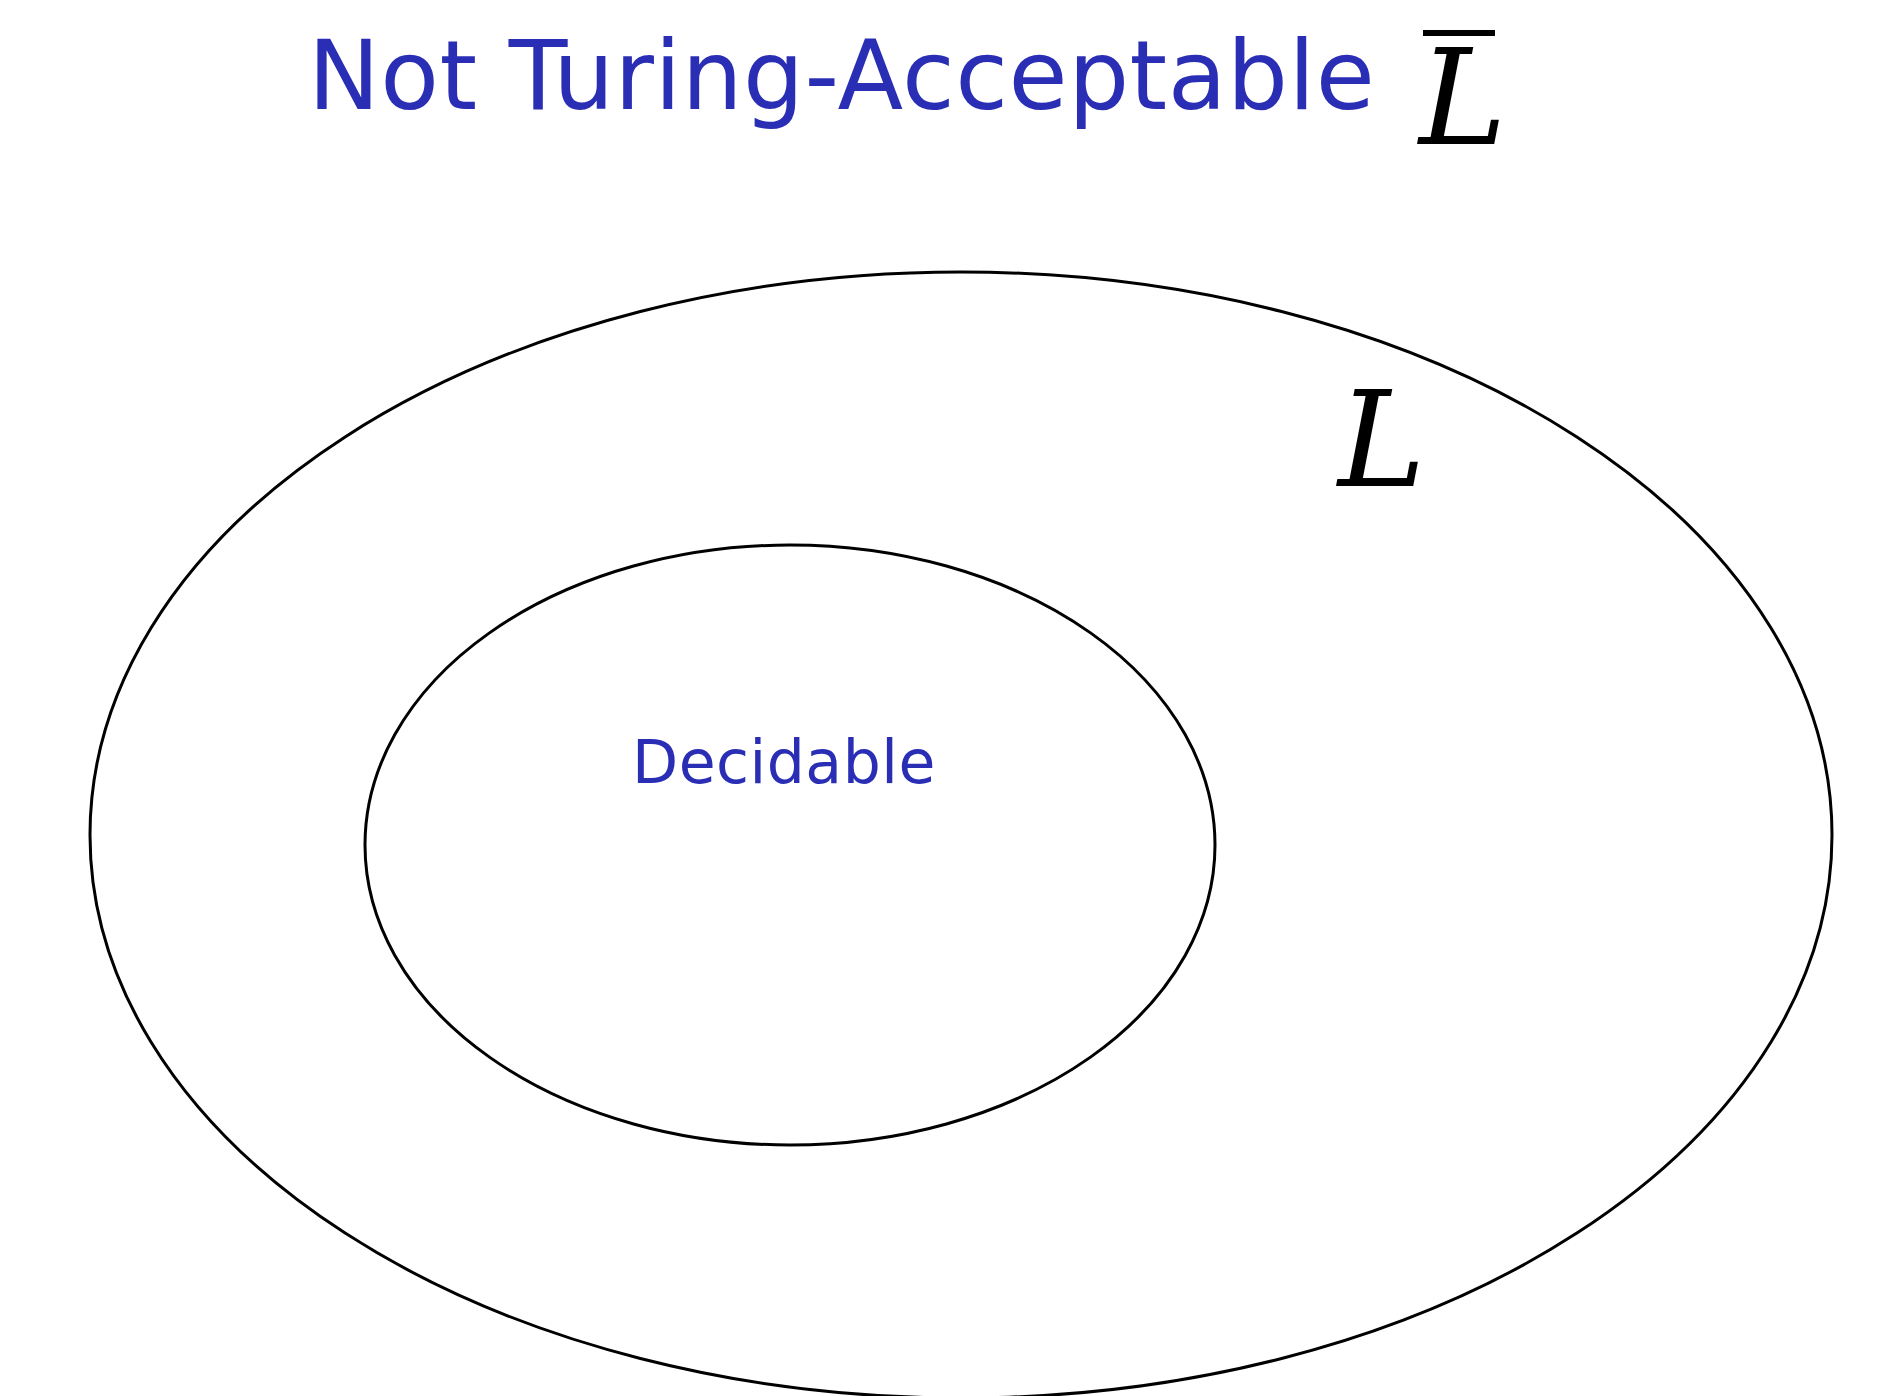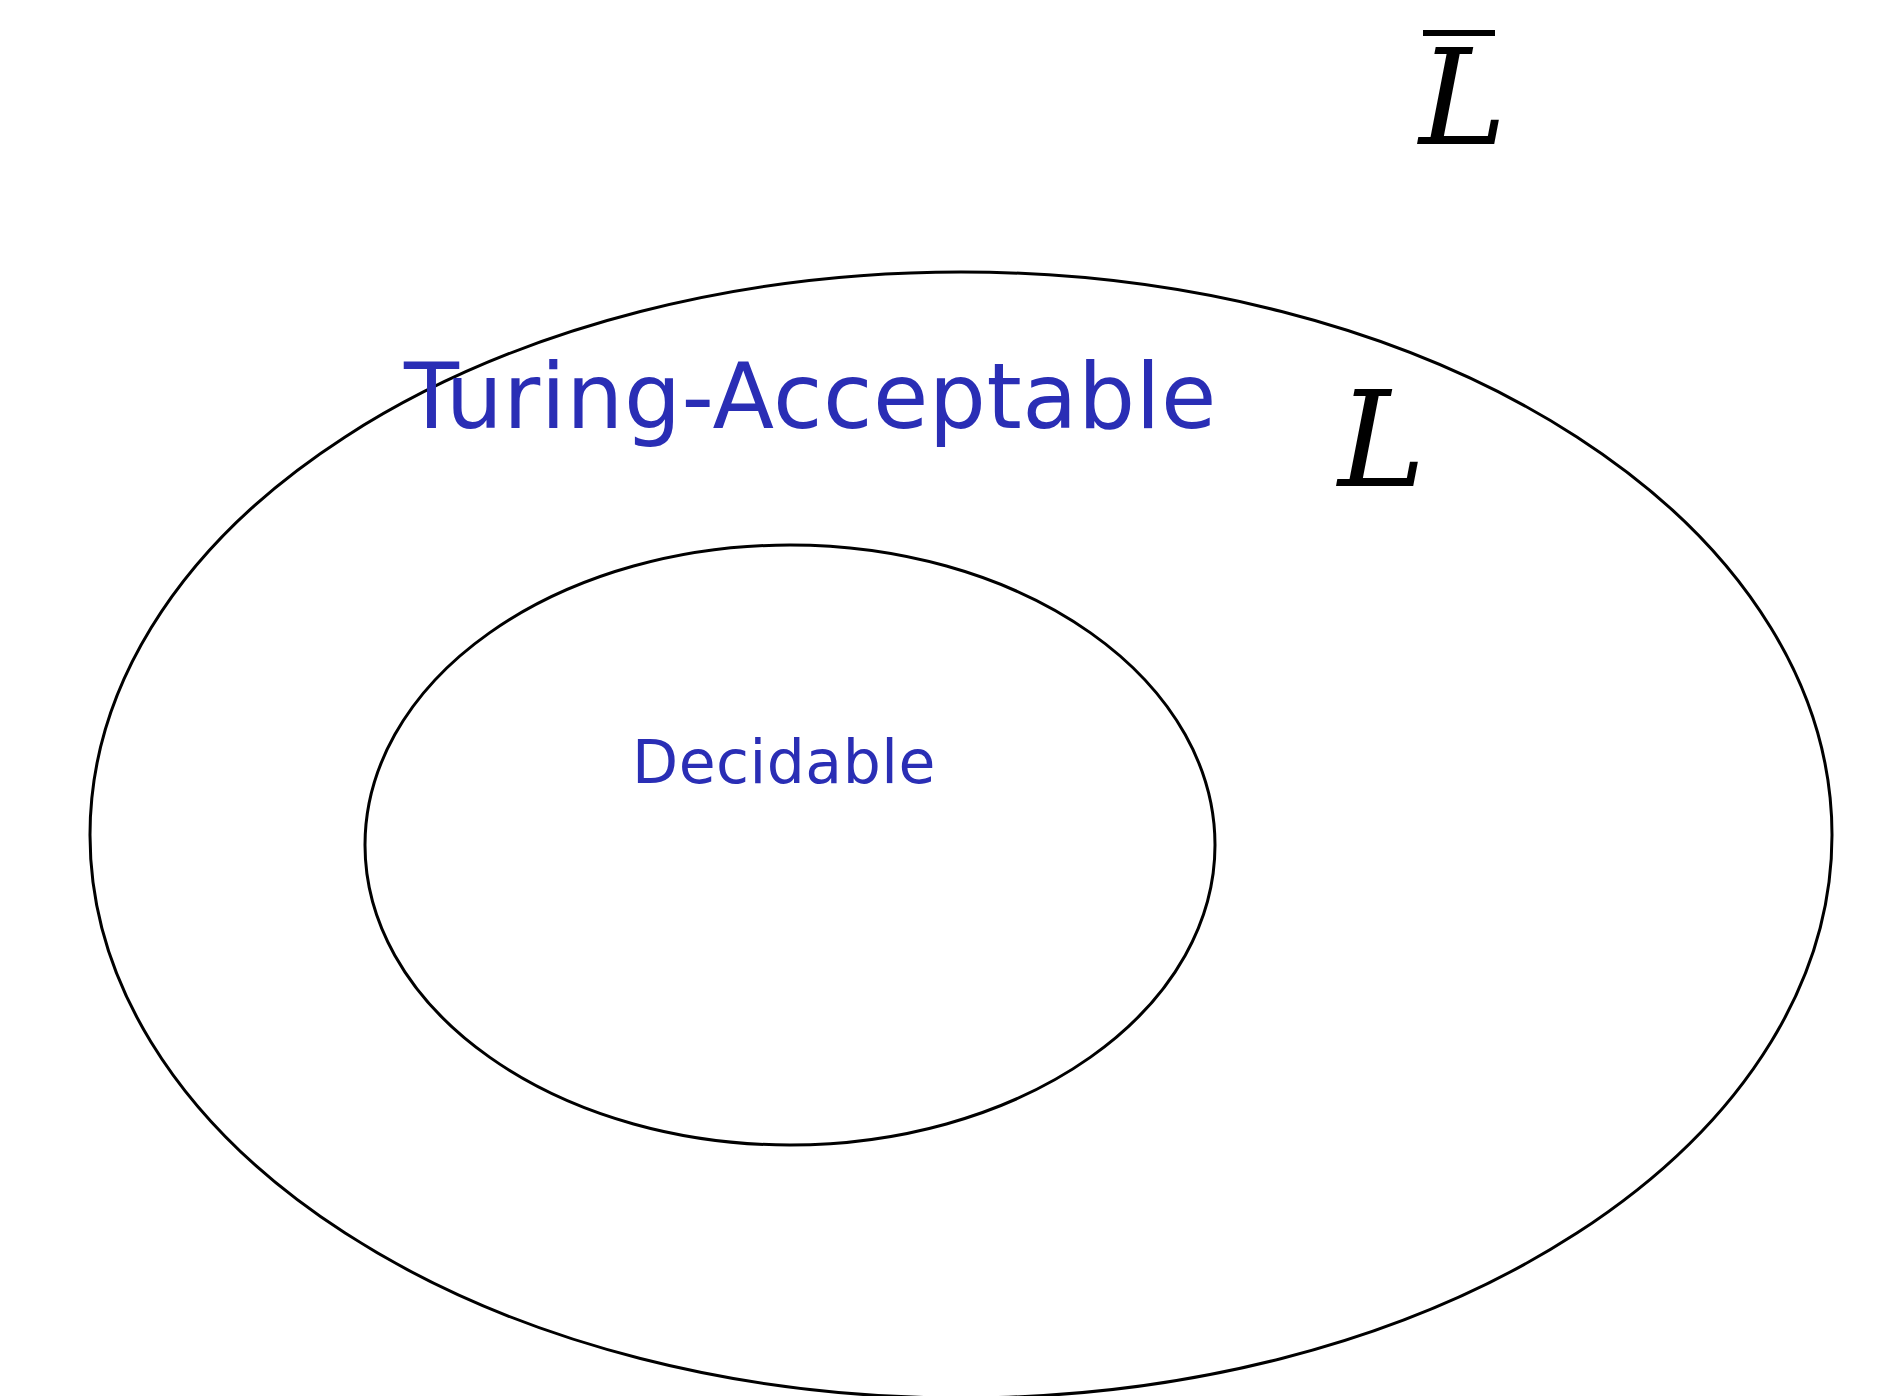--- a/index.html
+++ b/index.html
@@ -101,25 +101,25 @@
 </head>
 <body style="background: rgb(255, 255, 255);">
 
 <div id="diagram-root">
 
   <svg class="svg-layer" viewBox="0 0 1892 1396">
     <ellipse id="outer-ellipse" class="ellipse-outline" cx="961" cy="835" rx="871" ry="563" stroke="#000000"></ellipse>
     <ellipse id="inner-ellipse" class="ellipse-outline" cx="790" cy="845" rx="425" ry="300" stroke="#000000"></ellipse>
   </svg>
 
+  <div class="label" id="label-not-turing-acceptable" style="color: rgb(42, 46, 181);">Not Turing-Acceptable</div>
 
   <div class="math-symbol" id="symbol-l-complement">
     <span class="bar"></span>
     <span class="glyph">L</span>
   </div>
 
-  <div class="label" id="label-turing-acceptable" style="color: rgb(42, 46, 181);">Turing-Acceptable</div>
 
   <div class="math-symbol" id="symbol-l">L</div>
 
   <div class="label" id="label-decidable" style="color: rgb(42, 46, 181);">Decidable</div>
 
 </div>
 
 </body></html>

